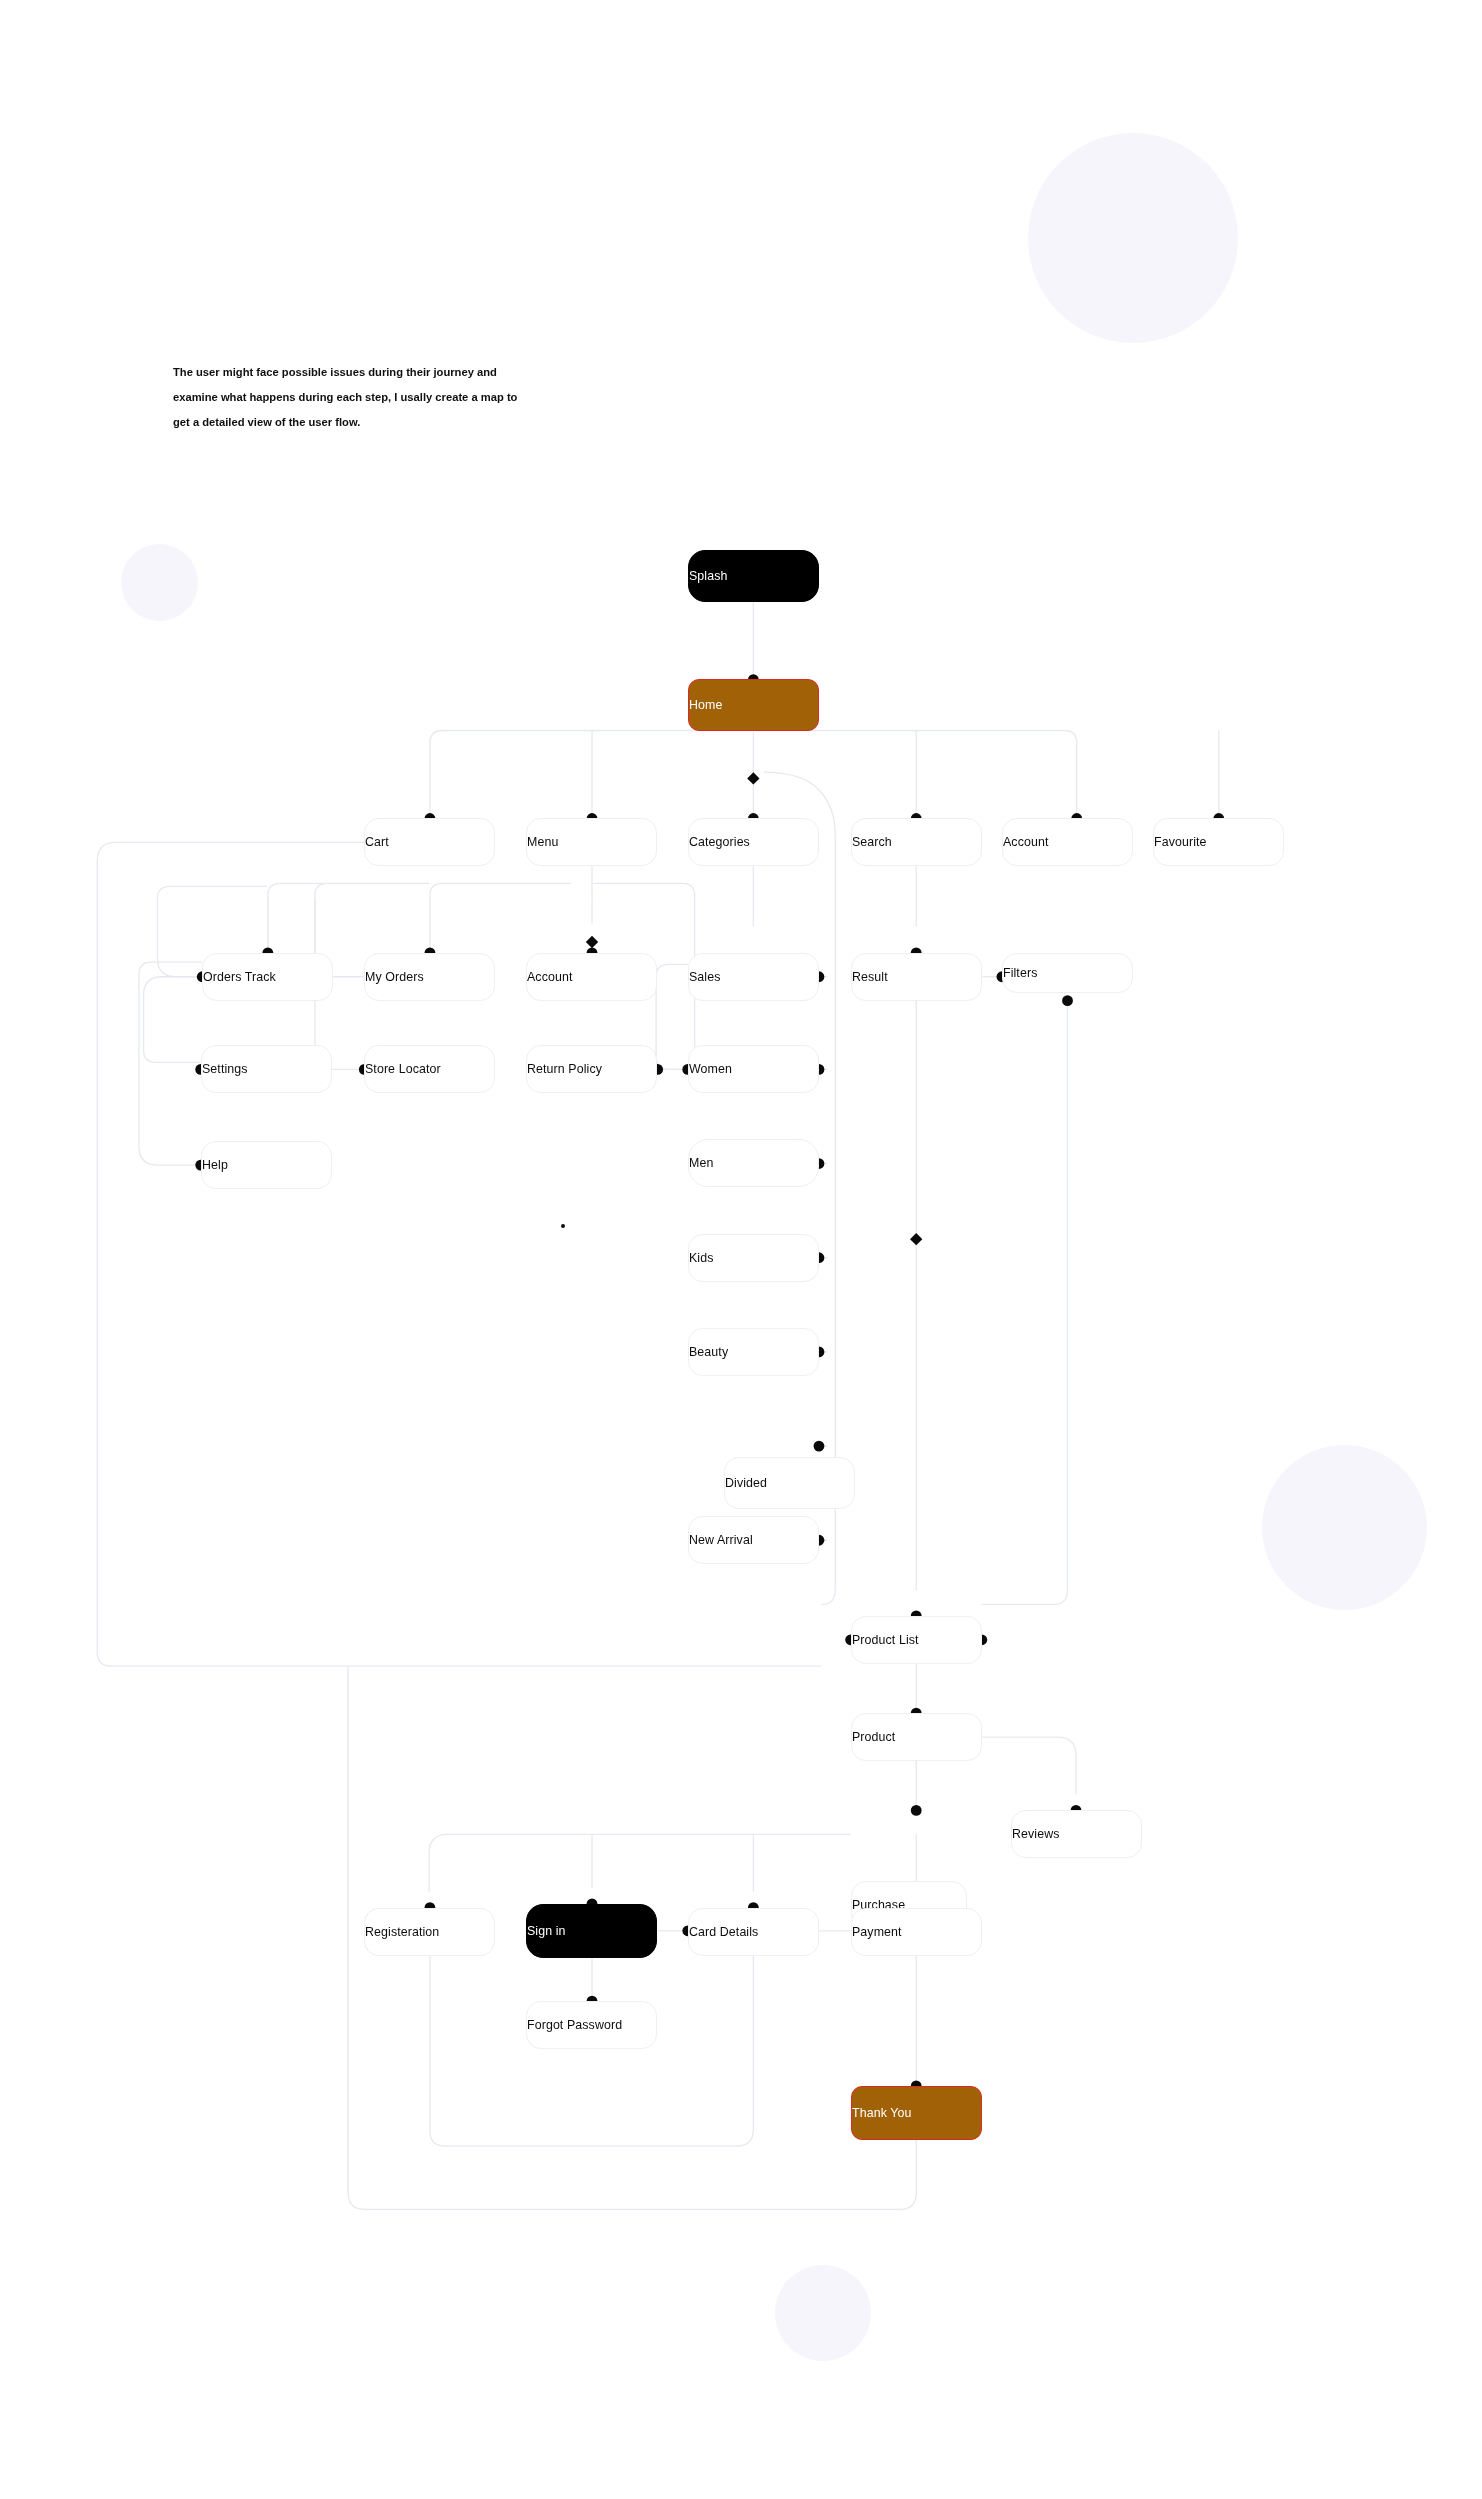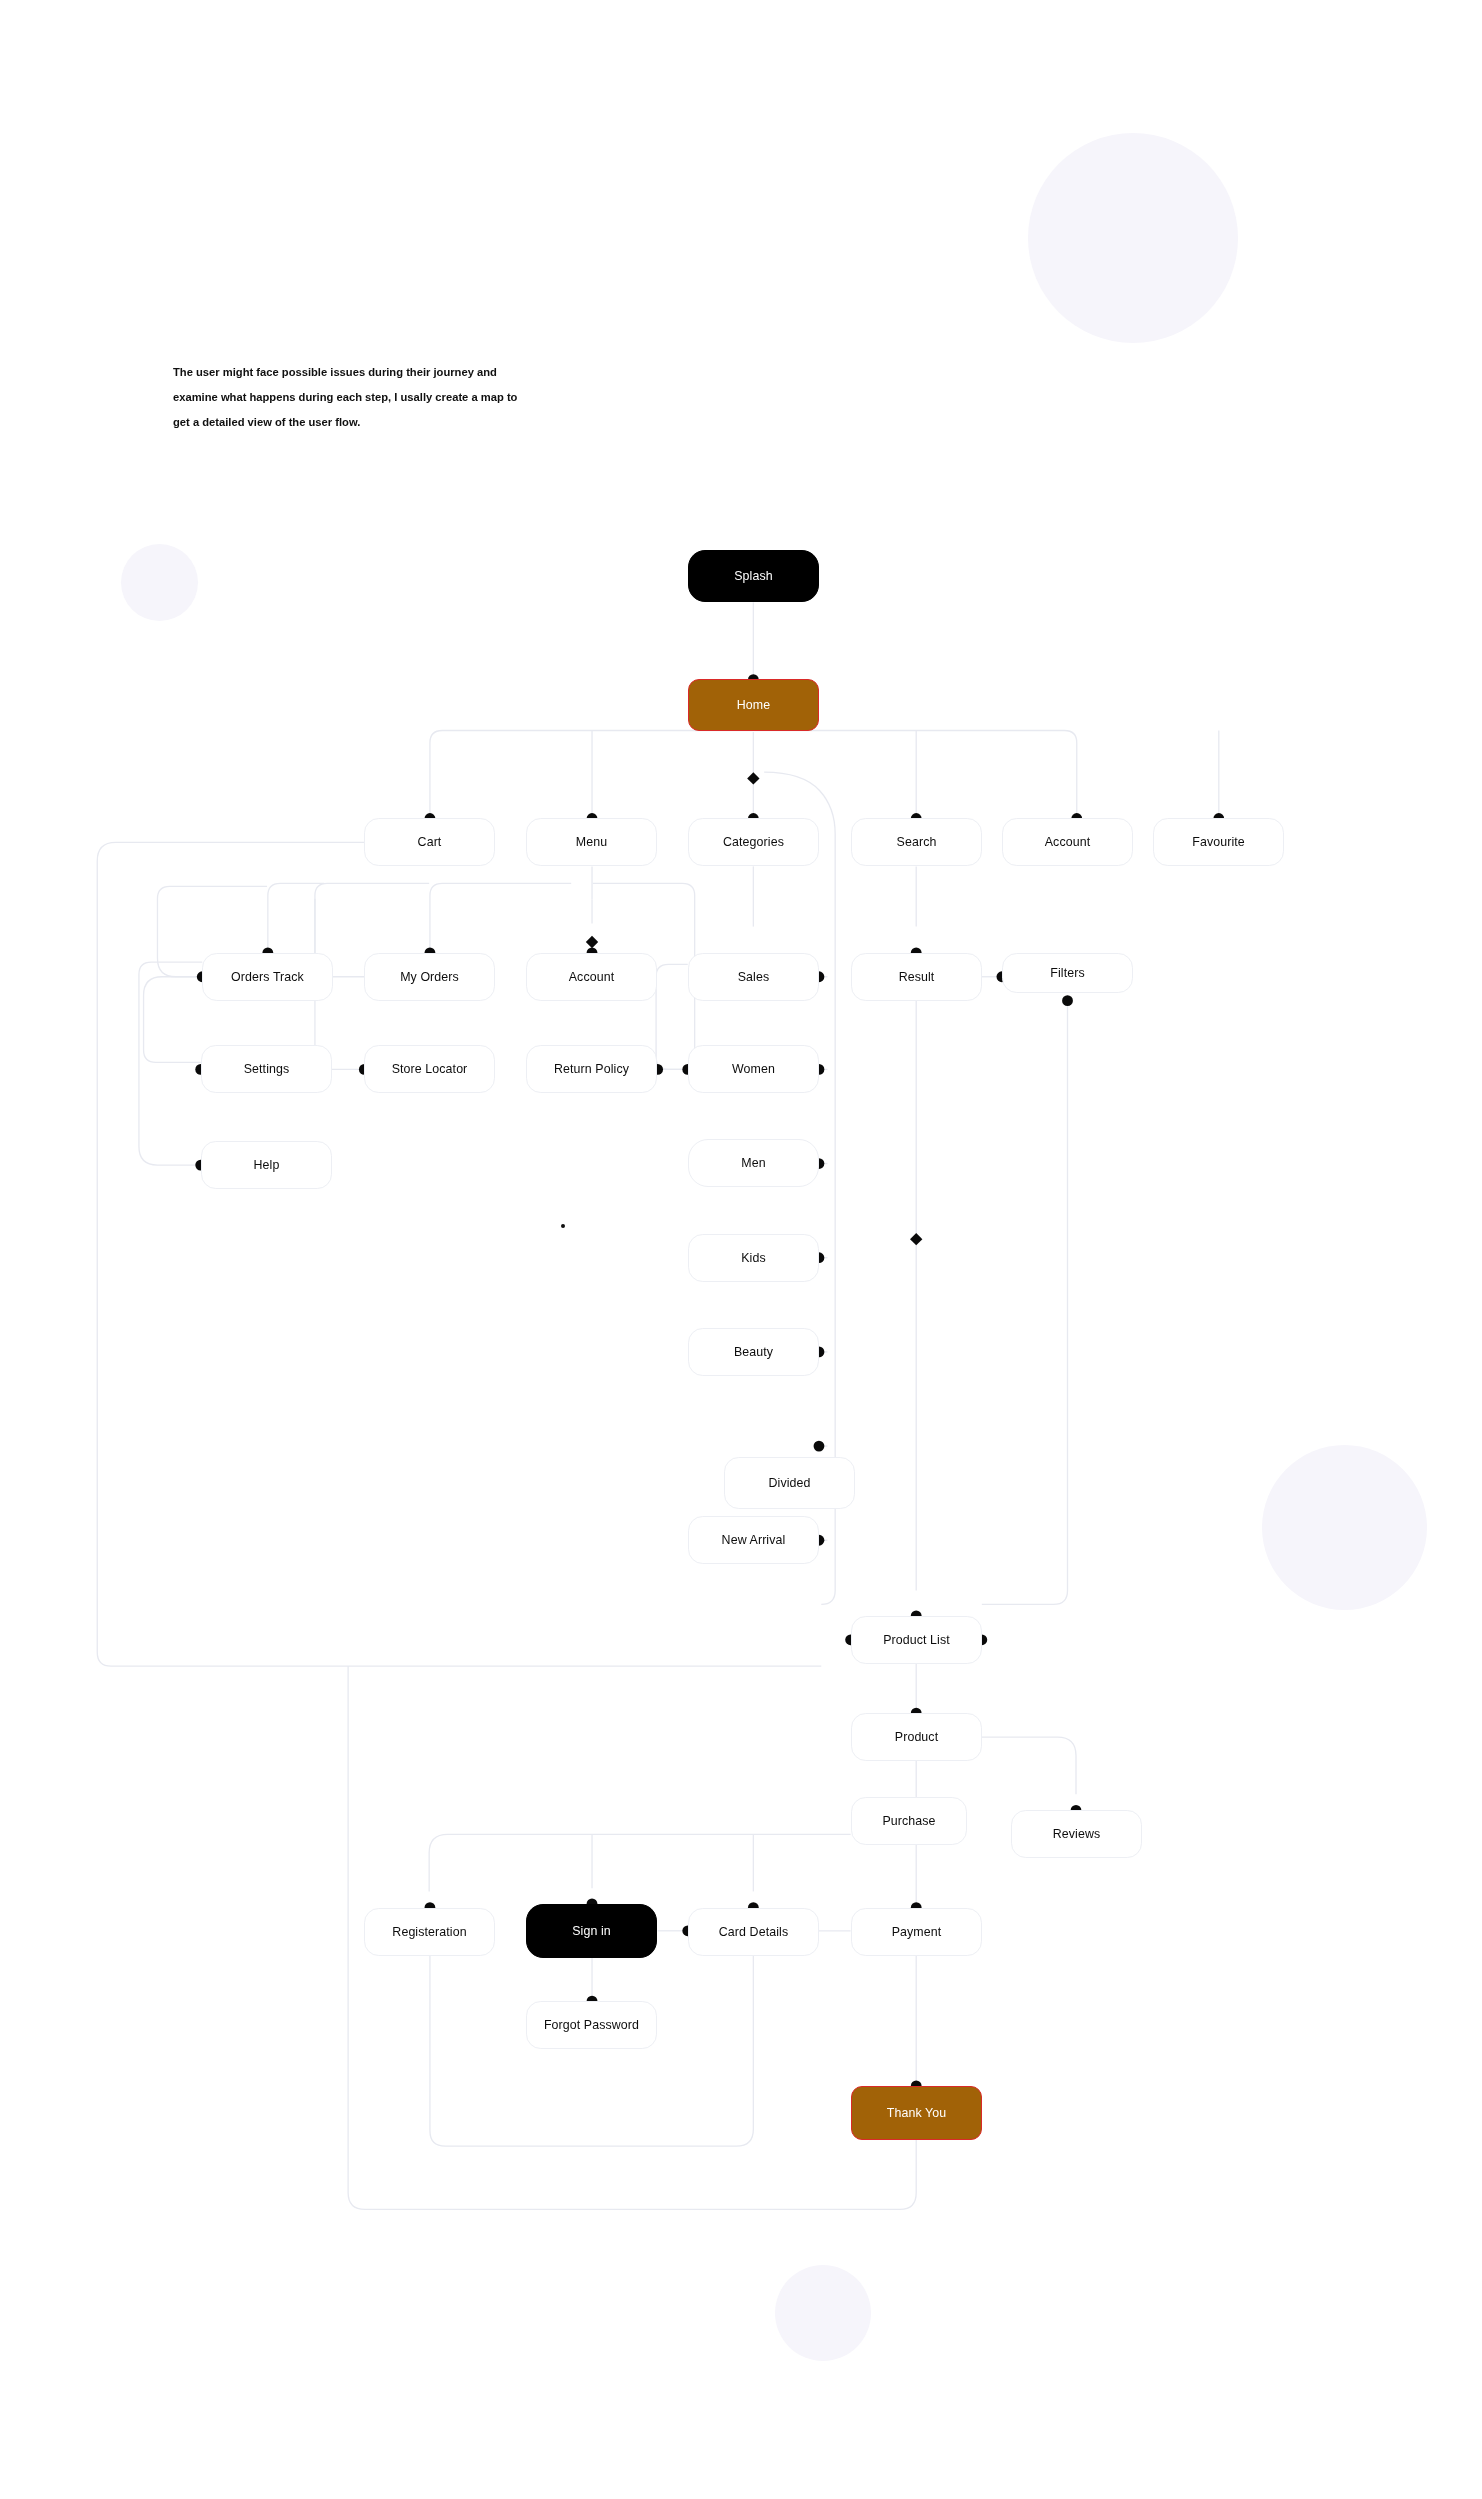--- a/index.html
+++ b/index.html
@@ -32,21 +32,21 @@
 
   
   #flow{position:absolute;left:0;top:0;width:1482px;height:2500px;}
   .link{fill:none;stroke:#E7E9F0;stroke-width:1.7;}
   .dot{fill:#0A0A0A;}
   .dia{fill:#0A0A0A;}
 
   
   .node{
     position:absolute;box-sizing:border-box;
-    display:flex;align-items:center;justify-content:center;
+    display:flex;align-items:center;justify-content:flex-start;
     border-radius:14.7px;background:#FFFFFF;
     border:1.2px solid #EDEFF4;
     font-size:12.4px;color:#0D0D0D;font-weight:400;
     letter-spacing:0.1px;text-align:center;
     user-select:none;
   }
   .node.black{background:#000000;border-color:#000000;color:#FFFFFF;border-radius:17px;}
   .node.red{background:#a16207;border-color:#DA2A28;color:#FFFFFF;border-radius:11px;}
 
   .speck{position:absolute;width:3.9px;height:3.9px;border-radius:50%;background:#111;}
@@ -262,21 +262,21 @@
   <div class="node" style="left:688px;top:1516px;width:131px;height:48px;">
     <span>New Arrival</span>
   </div>
 
   <div class="node" style="left:851px;top:1616px;width:131px;height:48px;">
     <span>Product List</span>
   </div>
   <div class="node" style="left:851px;top:1713px;width:131px;height:48px;">
     <span>Product</span>
   </div>
-  <div class="node" style="left:851px;top:1797px;width:116px;height:48px;">
+  <div class="node" style="left:851px;top:1881px;width:116px;height:48px;">
     <span>Purchase</span>
   </div>
   <div class="node" style="left:1011px;top:1810px;width:131px;height:48px;">
     <span>Reviews</span>
   </div>
 
   <div class="node" style="left:364px;top:1908px;width:131px;height:48px;">
     <span>Registeration</span>
   </div>
   <div class="node black" style="left:526px;top:1904px;width:131px;height:54px;">

